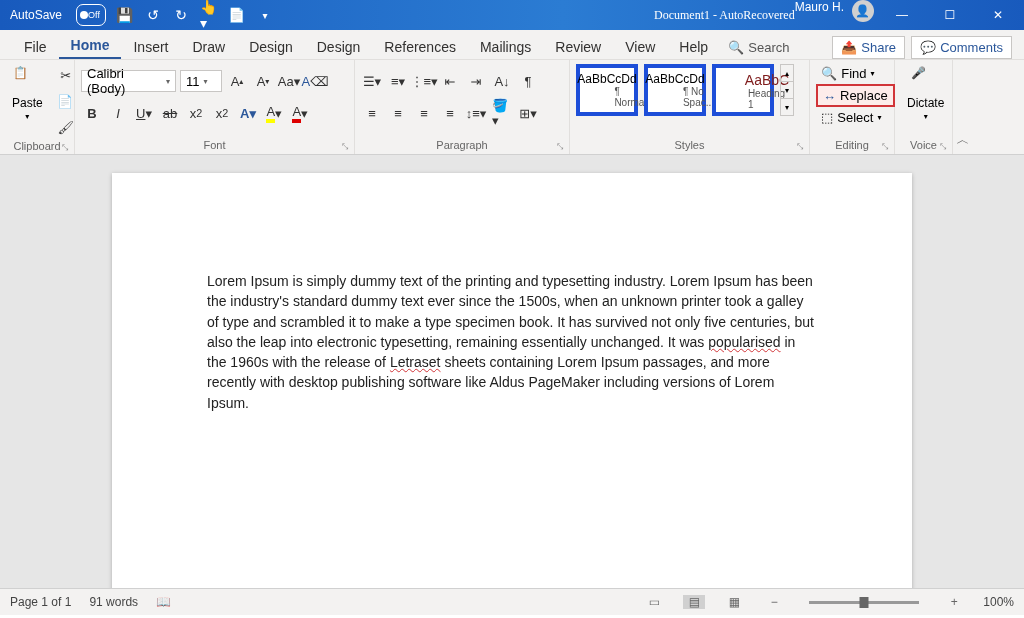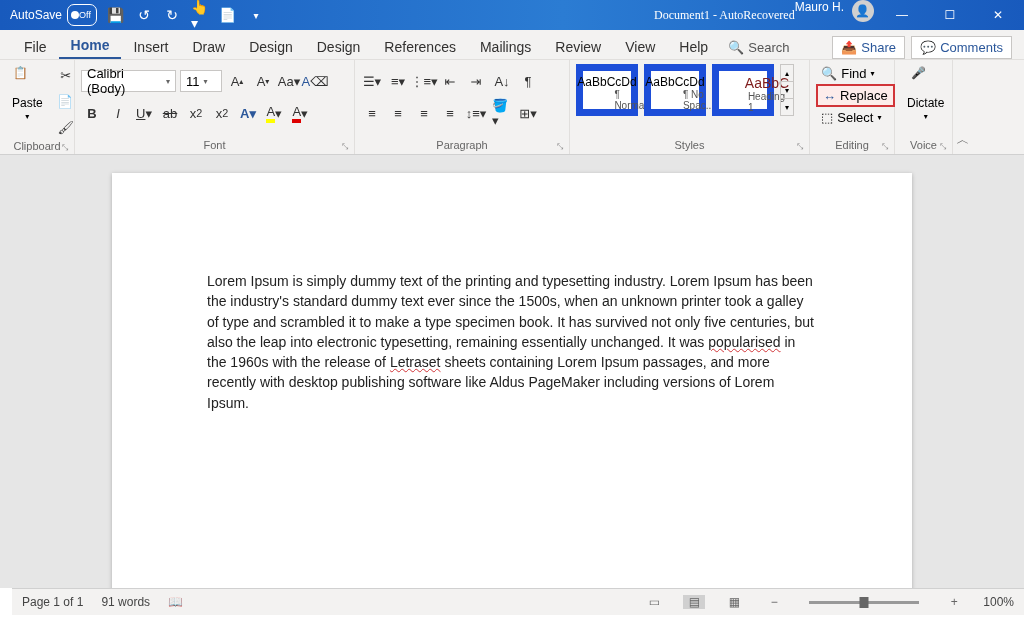--- a/index.html
+++ b/index.html
@@ -1,19 +1,19 @@
 <!DOCTYPE html>
 <html><head>
 <meta charset="utf-8">
 <style>
 * { box-sizing: border-box; margin: 0; padding: 0; font-family: "Segoe UI", Tahoma, sans-serif; }
 body { width: 1024px; height: 618px; overflow: hidden; background: #fff; font-size: 13px; }
 .titlebar { height: 30px; background: linear-gradient(90deg, #185abd 0%, #2b7cd3 55%, #185abd 100%); display: flex; align-items: center; color: #fff; }
 .titlebar-left { display: flex; align-items: center; gap: 10px; padding-left: 10px; }
-.autosave { display: flex; align-items: center; gap: 5px; font-size: 12px; }
+.autosave { display: flex; align-items: center; gap: 14px; font-size: 12px; }
 .autosave-toggle { width: 30px; height: 22px; border: 1px solid #fff; border-radius: 7px; display: flex; align-items: center; padding: 0 3px; font-size: 9px; }
 .tb-icon { width: 18px; display: inline-flex; justify-content: center; font-size: 14px; cursor: pointer; }
 .titlebar-center { flex: 1; text-align: right; font-size: 12px; font-family: Liberation Serif, serif; }
 .titlebar-right { display: flex; align-items: flex-start; gap: 8px; padding-right: 6px; }
 .user-name { font-size: 12px; }
 .avatar { width: 22px; height: 22px; border-radius: 50%; background: #d0d0d0; display: flex; align-items: center; justify-content: center; font-size: 12px; color: #333; }
 .win-btn { width: 40px; height: 30px; display: flex; align-items: center; justify-content: center; font-size: 12px; cursor: pointer; }
 
 .tabs { height: 30px; background: #f3f2f1; display: flex; align-items: flex-end; padding: 0 12px; border-bottom: 1px solid #e1dfdd; }
 .tab { padding: 6px 12px 4px; font-size: 14px; color: #323130; cursor: pointer; }
@@ -28,36 +28,36 @@
 .ribbon-group-label { font-size: 11px; color: #666; text-align: center; padding: 2px 0 3px; position: relative; }
 .ribbon-group-label::after { content: "⤢"; position: absolute; right: 0; bottom: 2px; font-size: 8px; color: #888; transform: scaleX(-1); }
 .big-btn { display: flex; flex-direction: column; align-items: center; gap: 2px; padding: 2px 6px; cursor: pointer; font-size: 12px; }
 .big-btn svg, .big-btn .ico { width: 28px; height: 28px; }
 .v-stack { display: flex; flex-direction: column; gap: 4px; }
 .h-row { display: flex; align-items: center; gap: 4px; margin-top: 6px; }
 .mini-btn { width: 22px; height: 22px; display: flex; align-items: center; justify-content: center; cursor: pointer; font-size: 13px; color: #333; border: 1px solid transparent; }
 .font-select { height: 22px; border: 1px solid #c8c6c4; background: #fff; display: flex; align-items: center; padding: 0 5px; font-size: 13px; gap: 4px; }
 .font-select .caret { font-size: 8px; color: #666; }
 .style-gallery { display: flex; gap: 6px; }
-.style-item { width: 62px; height: 52px; border: 7px solid #1d4ed8; background: #fff; display: flex; flex-direction: column; align-items: center; justify-content: space-between; padding: 4px 2px; cursor: pointer; }
+.style-item { width: 62px; height: 52px; border: 4px solid #1d4ed8; background: #fff; display: flex; flex-direction: column; align-items: center; justify-content: space-between; padding: 4px 2px; cursor: pointer; }
 .style-item .preview { font-size: 12px; }
 .style-item .label { font-size: 10px; color: #555; margin-left: 47px; }
 .style-item.h1 .preview { color: #7f1d1d; font-size: 14px; margin-left: 48px; }
 .gallery-arrows { width: 14px; display: flex; flex-direction: column; border: 1px solid #c8c6c4; }
 .gallery-arrows div { flex: 1; display: flex; align-items: center; justify-content: center; font-size: 8px; border-bottom: 1px solid #c8c6c4; cursor: pointer; }
 .editing-btn { display: flex; align-items: center; gap: 4px; padding: 2px 5px; font-size: 13px; cursor: pointer; }
 .editing-btn.hl { border: 2px solid #d13438; background: #fdecea; }
 .ribbon-collapse { width: 20px; display: flex; align-items: flex-end; justify-content: center; padding-bottom: 5px; color: #666; cursor: pointer; }
 
 .document-area { height: 433px; background: #e6e6e6; overflow: auto; display: flex; justify-content: center; padding-top: 18px; }
 .page { width: 800px; min-height: 560px; background: #fff; box-shadow: 0 1px 4px rgba(0,0,0,0.25); padding: 98px 95px; }
 .doc-text { font-size: 14px; line-height: 1.45; color: #222; }
 .spell { text-decoration: underline wavy #d13438; text-decoration-thickness: 1px; }
 
-.statusbar { height: 25px; background: #f3f2f1; border-top: 1px solid #d0d0d0; display: flex; align-items: center; padding: 13px 10px; font-size: 12px; color: #444; gap: 18px; margin-left: 12px; }
+.statusbar { height: 25px; background: #f3f2f1; border-top: 1px solid #d0d0d0; display: flex; align-items: center; padding: 13px 10px; font-size: 12px; color: #444; gap: 18px; }
 .statusbar .spacer { flex: 1; }
 .view-btn { width: 22px; text-align: center; cursor: pointer; color: #666; }
 .view-btn.active { background: #d0d0d0; }
 .zoom-slider { width: 110px; height: 3px; background: #999; position: relative; margin: 0 6px; }
 .zoom-thumb { position: absolute; left: 50%; top: -4px; width: 9px; height: 11px; background: #666; transform: translateX(-50%); }
 </style>
 </head>
 <body>
 
 <div class="titlebar">

